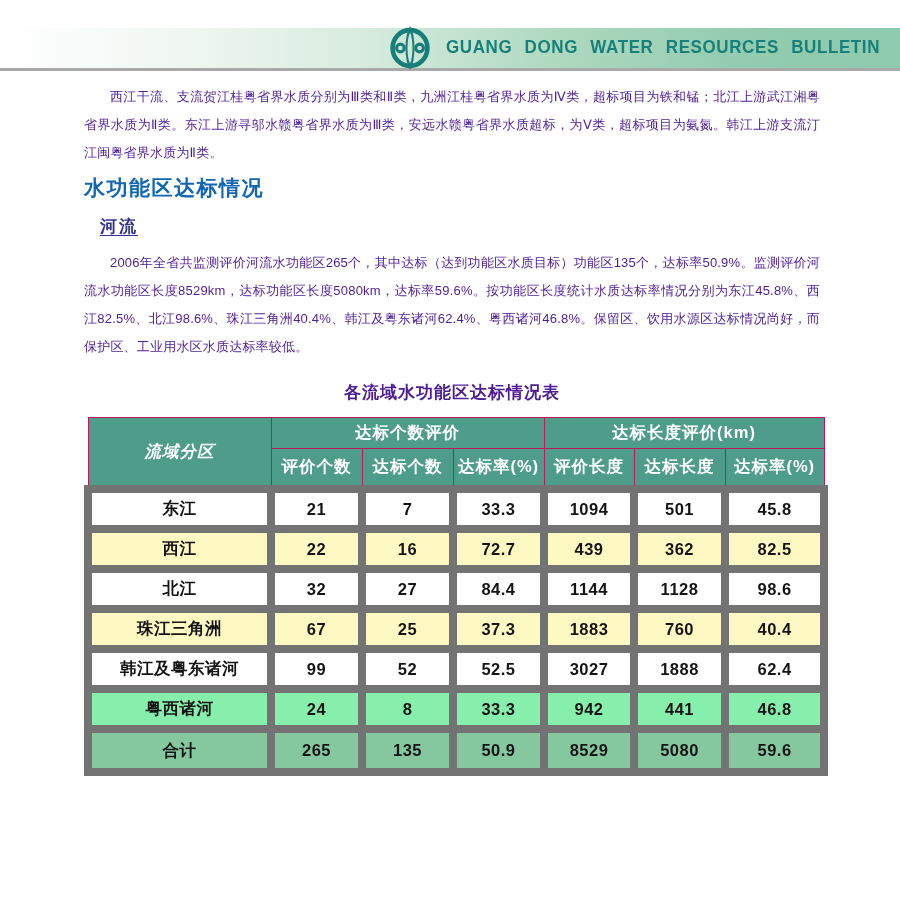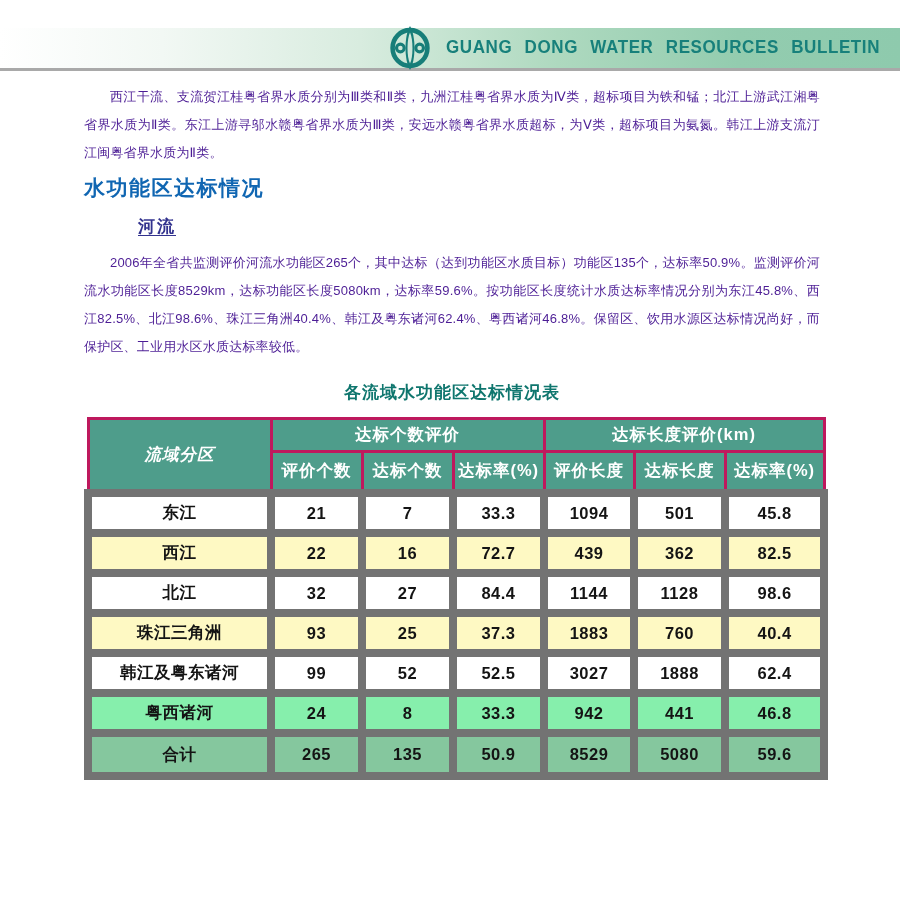--- a/index.html
+++ b/index.html
@@ -48,50 +48,50 @@
   .para {
     margin: 12px 0 0 0;
     font-size: 13px;
     line-height: 28px;
     text-align: justify;
     text-indent: 2em;
     color: #4c1d95;
     letter-spacing: 0.2px;
   }
   h3.sub {
-    margin: 17px 0 0 54px; padding: 0;
+    margin: 17px 0 0 16px; padding: 0;
     font-size: 17px; line-height: 20px;
     color: #32328e; font-weight: bold;
     text-decoration: underline;
     text-underline-offset: 3px;
     letter-spacing: 2px;
     display: inline-block;
   }
   .tbl-title {
     margin-top: 20px;
     text-align: center;
-    color: #0f766e;
+    color: #4c1d95;
     font-size: 17px;
     font-weight: bold;
     letter-spacing: 1px;
   }
 
   
   table.data {
     margin-top: 13px;
     width: 736px;
     border-collapse: collapse;
     table-layout: fixed;
   }
   table.data th {
     background: #4e9d8b;
     color: #ffffff;
     font-weight: bold;
     font-size: 16.5px;
-    border: 3px solid #be185d;
+    border: 1px solid #be185d;
     padding: 0;
     text-align: center;
     letter-spacing: 1px;
   }
   table.data th.group { height: 30px; }
   table.data th.subh  { height: 36px; border-bottom-color: #37907e; }
   table.data th.basin { border-bottom-color: #37907e; font-style: italic; }
   table.data td {
     border: 8px solid #737373;
     height: 32px;
@@ -184,21 +184,21 @@
         <td>北江</td>
         <td>32</td>
         <td>27</td>
         <td>84.4</td>
         <td>1144</td>
         <td>1128</td>
         <td>98.6</td>
       </tr>
       <tr class="alt">
         <td>珠江三角洲</td>
-        <td>93</td>
+        <td>67</td>
         <td>25</td>
         <td>37.3</td>
         <td>1883</td>
         <td>760</td>
         <td>40.4</td>
       </tr>
       <tr>
         <td>韩江及粤东诸河</td>
         <td>99</td>
         <td>52</td>

